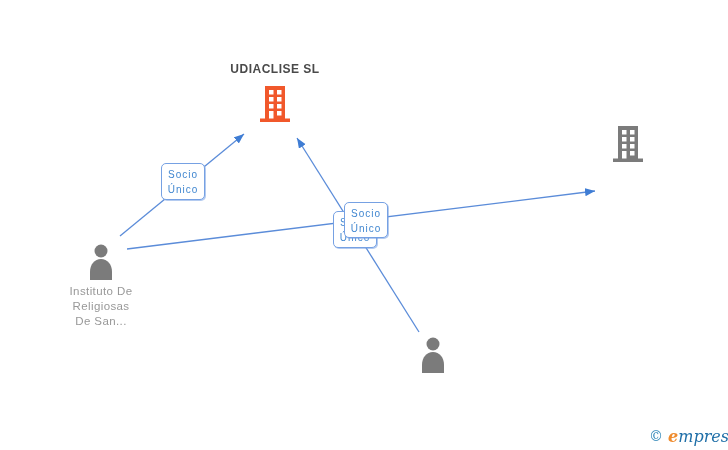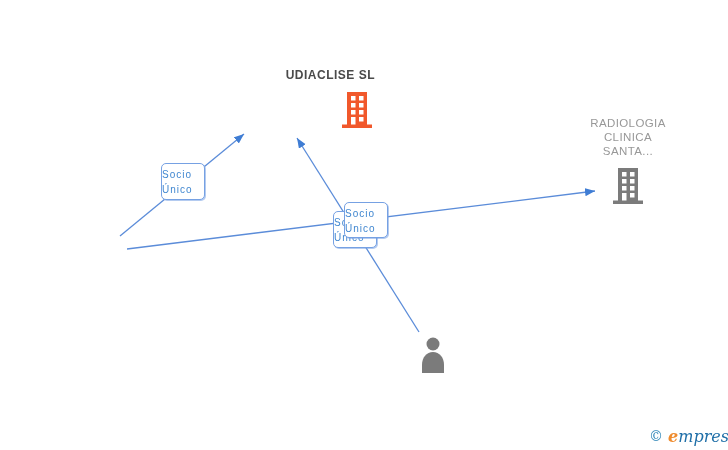--- a/index.html
+++ b/index.html
@@ -23,21 +23,21 @@
     width: 44px;
     height: 37px;
     background: #ffffff;
     border: 1px solid #76a1e3;
     border-radius: 5px;
     box-shadow: 1px 1px 0 rgba(118,161,227,0.55);
     color: #4187d0;
     font-size: 10px;
     line-height: 15px;
     letter-spacing: 1px;
-    text-align: left;
+    text-align: center;
     padding-top: 3px;
     z-index: 3;
   }
   .edge-label.back { z-index: 2; }
   .node {
     position: absolute;
     z-index: 4;
     text-align: center;
   }
   .node-label {
@@ -85,21 +85,21 @@
     <line x1="127" y1="249" x2="595" y2="191" stroke="#5b8cd9" stroke-width="1.3" marker-end="url(#arrow)"></line>
     <line x1="419" y1="332" x2="297" y2="138" stroke="#5b8cd9" stroke-width="1.3" marker-end="url(#arrow)"></line>
   </svg>
 
   <div class="edge-label" style="left:161px; top:163px;">Socio Único</div>
 
   <div class="edge-label back" style="left:333px; top:211px;">Socio Único</div>
 
   <div class="edge-label" style="left:344px; top:202px; height:36px;">Socio Único</div>
 
-  <div class="node" style="left:175px; top:68px; width:200px;text-align:right;">
+  <div class="node" style="left:175px; top:62px; width:200px;">
     <div class="node-label title">UDIACLISE SL</div>
     <span class="node-icon" style="margin-top:8px;">
       <svg width="36" height="38" viewBox="0 0 36 38">
         <g fill="#f1582b">
           <rect x="3" y="33.5" width="30" height="3.5"></rect>
           <rect x="8" y="1" width="20" height="33"></rect>
         </g>
         <g fill="#ffffff">
           <rect x="12" y="5" width="4.5" height="4.5"></rect>
             <rect x="20" y="5" width="4.5" height="4.5"></rect>
@@ -108,43 +108,53 @@
           <rect x="12" y="19" width="4.5" height="4.5"></rect>
             <rect x="20" y="19" width="4.5" height="4.5"></rect>
           <rect x="20" y="26" width="4.5" height="4.5"></rect>
           <rect x="12" y="26" width="4.5" height="7.5"></rect>
         </g>
       </svg>
     </span>
   </div>
 
   <div class="node" style="left:567px; top:116px; width:122px;">
-    <div class="node-label" style="line-height:14px;">RADIOLOGIA
-CLINICA
-SANTA...</div>
     <span class="node-icon" style="margin-top:9px;">
       <svg width="36" height="38" viewBox="0 0 36 38">
         <g fill="#7b7b7b">
           <rect x="3" y="33.5" width="30" height="3.5"></rect>
           <rect x="8" y="1" width="20" height="33"></rect>
         </g>
         <g fill="#ffffff">
           <rect x="12" y="5" width="4.5" height="4.5"></rect>
             <rect x="20" y="5" width="4.5" height="4.5"></rect>
           <rect x="12" y="12" width="4.5" height="4.5"></rect>
             <rect x="20" y="12" width="4.5" height="4.5"></rect>
           <rect x="12" y="19" width="4.5" height="4.5"></rect>
             <rect x="20" y="19" width="4.5" height="4.5"></rect>
           <rect x="20" y="26" width="4.5" height="4.5"></rect>
           <rect x="12" y="26" width="4.5" height="7.5"></rect>
         </g>
       </svg>
     </span>
   </div>
 
+  <div class="node" style="left:41px; top:243px; width:120px;">
+    <span class="node-icon">
+      <svg width="32" height="37" viewBox="0 0 32 37">
+        <g fill="#7b7b7b">
+          <circle cx="16" cy="8" r="6.5"></circle>
+          <path d="M16 16 C 9.5 16 5 21.5 5 29 L5 37 L27 37 L27 29 C27 21.5 22.5 16 16 16 Z"></path>
+        </g>
+      </svg>
+    </span>
+    <div class="node-label">Instituto De
+Religiosas
+De San...</div>
+  </div>
 
   <div class="node" style="left:373px; top:336px; width:120px;">
     <span class="node-icon">
       <svg width="32" height="37" viewBox="0 0 32 37">
         <g fill="#7b7b7b">
           <circle cx="16" cy="8" r="6.5"></circle>
           <path d="M16 16 C 9.5 16 5 21.5 5 29 L5 37 L27 37 L27 29 C27 21.5 22.5 16 16 16 Z"></path>
         </g>
       </svg>
     </span>

